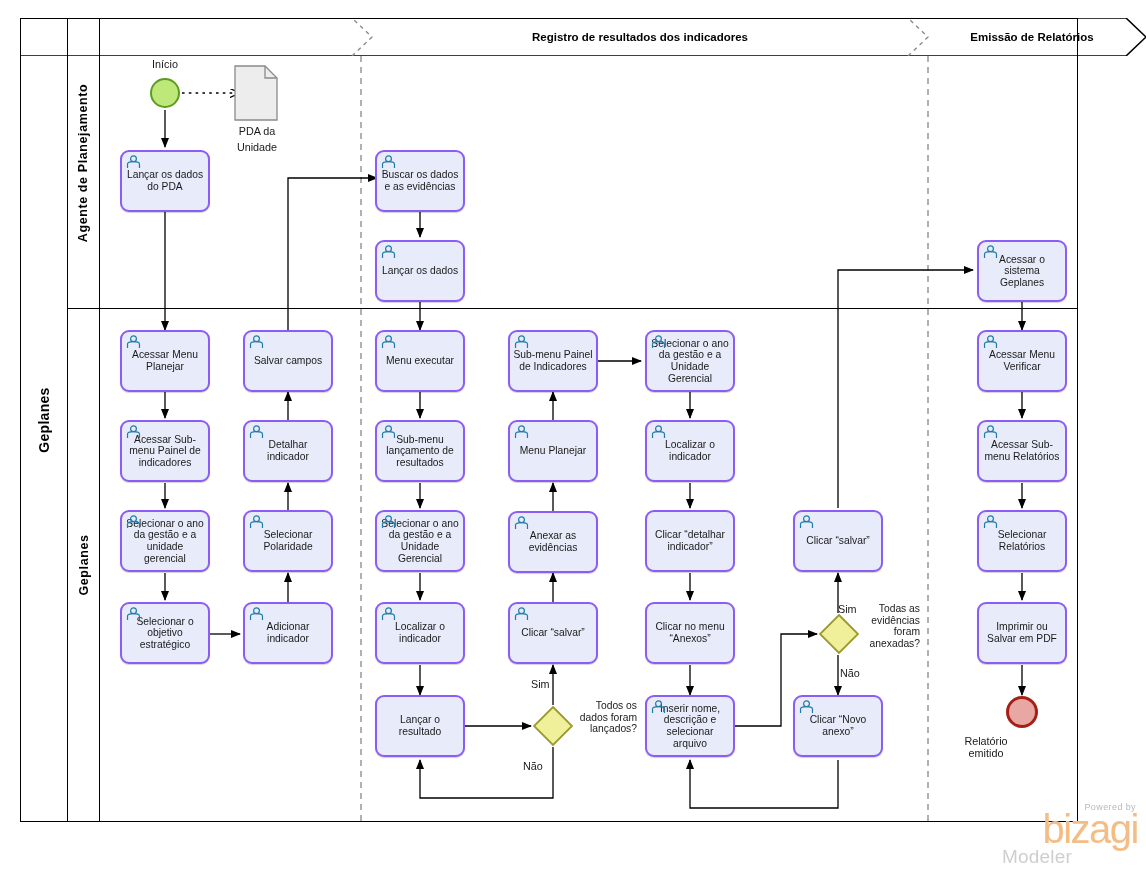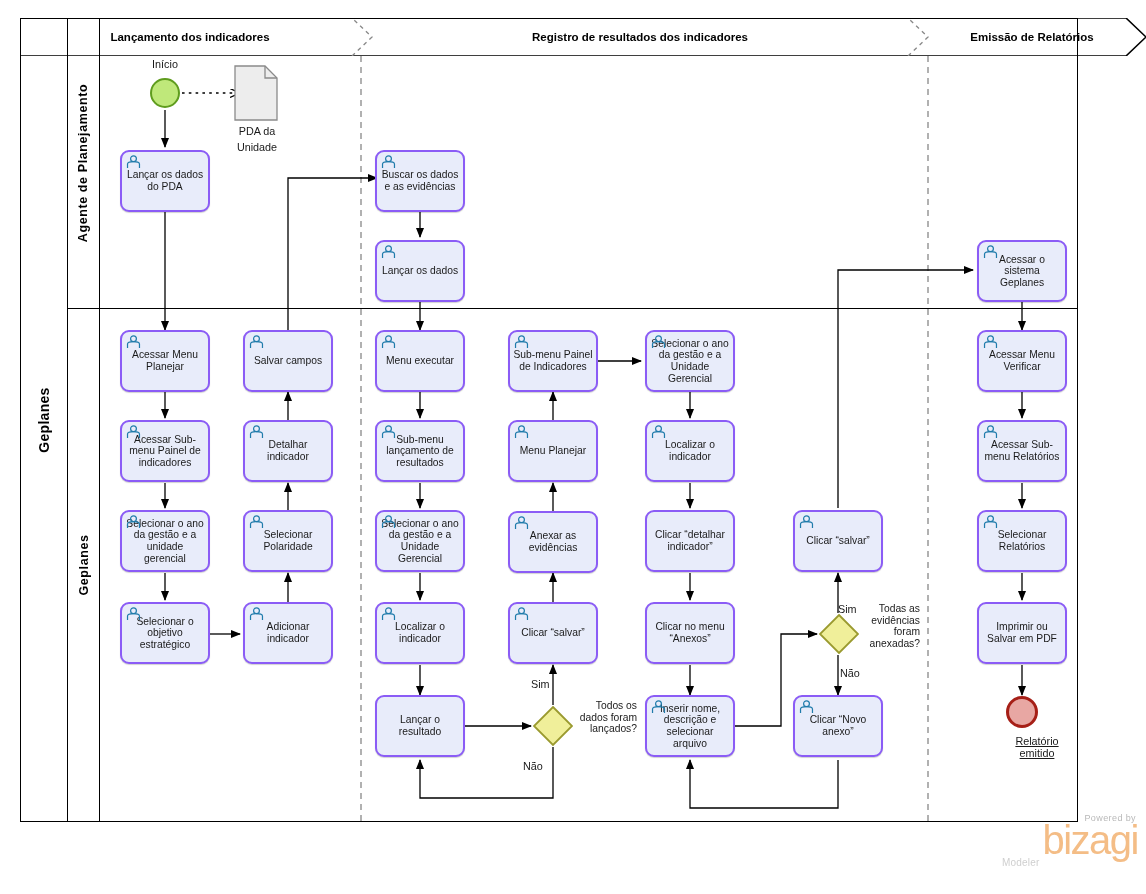--- a/index.html
+++ b/index.html
@@ -44,21 +44,21 @@
   .ev-label{position:absolute;font-size:10.8px;line-height:12px;text-align:center;color:#1a1a1a;}
 
   
   .dataobj{position:absolute;width:44px;height:56px;}
   .do-label{position:absolute;font-size:10.8px;line-height:16px;text-align:center;color:#1a1a1a;}
 
   
   .logo{position:absolute;right:8px;bottom:26px;width:140px;text-align:right;}
   .logo .pw{font-size:9px;color:#b9b9b9;letter-spacing:.4px;margin-right:2px;}
   .logo .bz{font-size:40px;line-height:34px;color:#f4bd86;letter-spacing:-1.5px;font-weight:400;}
-  .logo .md{font-size:10px;color:#cfcfcf;letter-spacing:.2px;text-align:left;padding-left:4px;}
+  .logo .md{font-size:19px;color:#cfcfcf;letter-spacing:.2px;text-align:left;padding-left:4px;}
 </style>
 </head>
 <body>
 
 <div id="canvas">
 
   <div class="pool" style="left:20px;top:18px;width:1058px;height:804px;"></div>
 
   <div class="pool-title" style="left:20px;top:18px;width:48px;height:804px;">
     <span>Geplanes</span>
@@ -71,21 +71,20 @@
     <span>Geplanes</span>
   </div>
   <div class="lane-sep" style="left:68px;top:308px;width:1010px;"></div>
 
   <div class="phase-band">
     <svg width="1126" height="38" viewBox="0 0 1126 38" style="position:absolute;left:0;top:0;">
       <path d="M0,0 L1106,0 L1126,19 L1106,38 L0,38" fill="none" stroke="#000" stroke-width="1.6"></path>
       <path d="M332,38 L352,19 L332,0" fill="none" stroke="#888" stroke-width="1.3" stroke-dasharray="4,4"></path>
       <path d="M888,38 L908,19 L888,0" fill="none" stroke="#888" stroke-width="1.3" stroke-dasharray="4,4"></path>
     </svg>
-    <div class="phase-label" style="left:20px;width:300px;">Lançamento dos indicadores</div>
     <div class="phase-label" style="left:360px;width:520px;">Registro de resultados dos indicadores</div>
     <div class="phase-label" style="left:912px;width:200px;">Emissão de Relatórios</div>
   </div>
 
   <svg width="1146" height="894" style="position:absolute;left:0;top:0;pointer-events:none;">
     <line x1="361" y1="56" x2="361" y2="822" stroke="#888" stroke-width="1.3" stroke-dasharray="6,5"></line>
     <line x1="928" y1="56" x2="928" y2="822" stroke="#888" stroke-width="1.3" stroke-dasharray="6,5"></line>
   </svg>
 
   <svg id="wires" viewBox="0 0 1146 894">
@@ -395,21 +394,21 @@
   <div class="gateway" style="left:819px;top:614px;">
     <svg width="40" height="40" viewBox="0 0 40 40">
       <polygon points="20,1 39,20 20,39 1,20" fill="#f0ef9a" stroke="#9a9a2f" stroke-width="1.8"></polygon>
     </svg>
   </div>
   <div class="gw-label" style="left:858px;top:603px;width:62px;">Todas as evidências foram anexadas?</div>
   <div class="flow-label" style="left:838px;top:603px;">Sim</div>
   <div class="flow-label" style="left:840px;top:667px;">Não</div>
 
   <div class="endev" style="left:1006px;top:696px;"></div>
-  <div class="ev-label" style="left:997px;top:735px;width:80px;text-decoration:underline;">Relatório emitido</div>
+  <div class="ev-label" style="left:946px;top:735px;width:80px;">Relatório emitido</div>
 
   <div class="logo">
     <div class="pw">Powered by</div>
     <div class="bz">bizagi</div>
     <div class="md">Modeler</div>
   </div>
 
 </div>
 
 </body></html>

